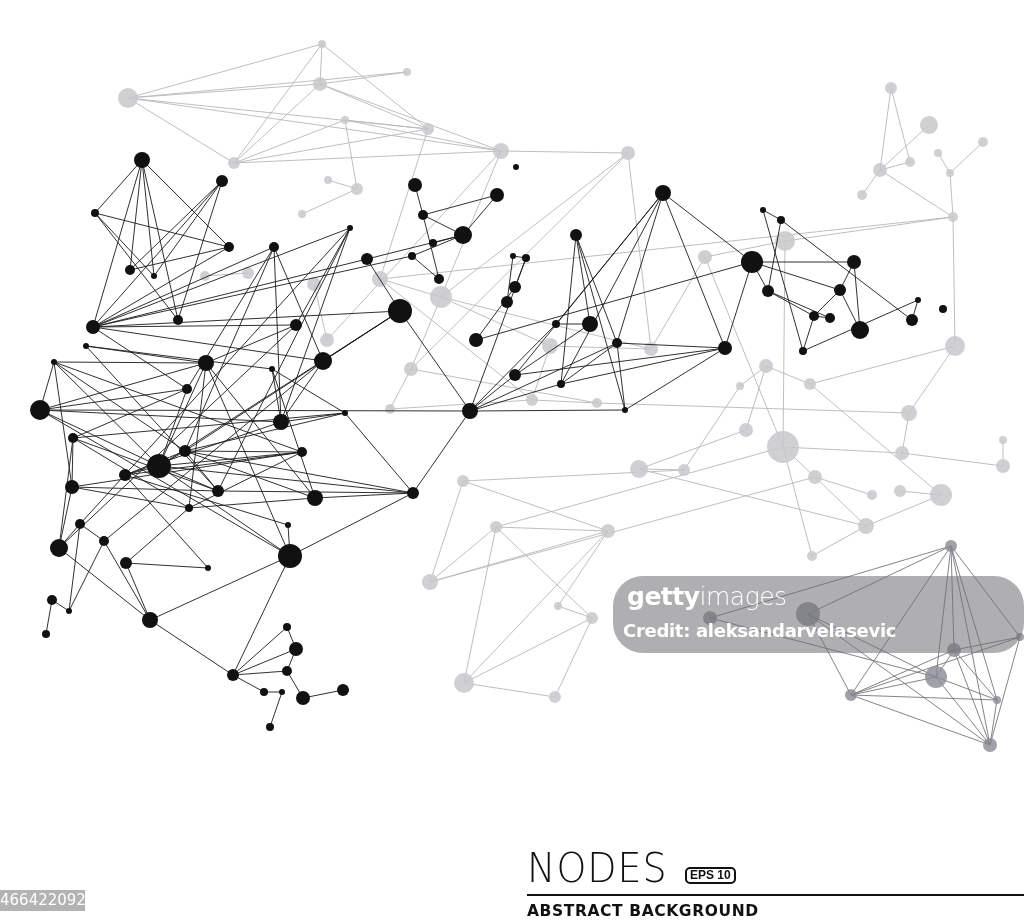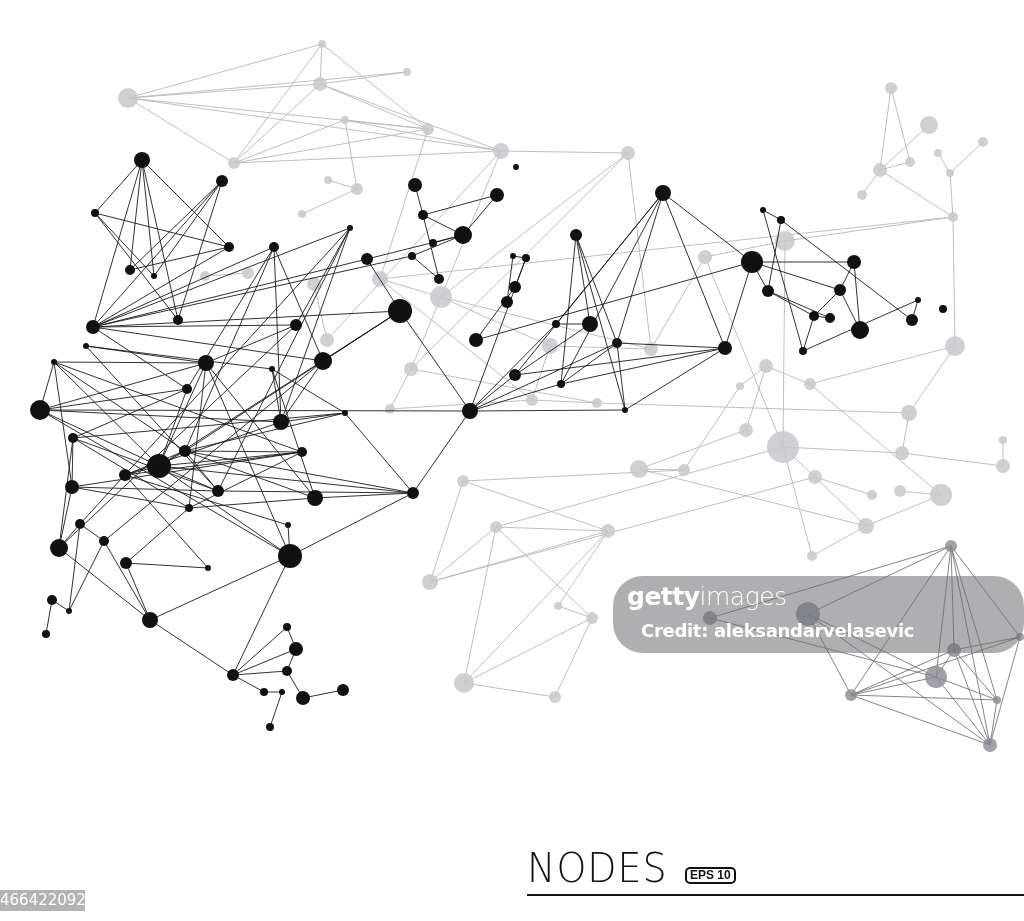--- a/index.html
+++ b/index.html
@@ -8,21 +8,21 @@
   .title-block { position: absolute; left: 527px; top: 846px; width: 497px; }
   .title-row { display: flex; align-items: flex-end; height: 42px; }
   .title { font-family: "DejaVu Sans", sans-serif; font-weight: 200; font-size: 40px; letter-spacing: 1px; color: #111; line-height: 40px; transform: scaleX(0.95); transform-origin: left bottom; }
   .eps { margin-left: 10px; margin-bottom: 4px; border: 2px solid #111; border-radius: 5px; padding: 0 3px; font-family: "Liberation Sans", sans-serif; font-weight: bold; font-size: 12px; line-height: 13px; color: #111; }
   .rule { position: absolute; left: 0; top: 48px; width: 497px; height: 2px; background: #111; }
   .subtitle { position: absolute; left: 0; top: 56px; font-family: "DejaVu Sans", sans-serif; font-weight: bold; font-size: 15.5px; letter-spacing: 0.6px; color: #111; white-space: nowrap; }
   .watermark { position: absolute; left: 613px; top: 576px; width: 411px; height: 77px; background: rgba(110,110,115,0.55); border-radius: 30px; }
   .wm-logo { position: absolute; left: 14px; top: 6px; font-family: "DejaVu Sans", sans-serif; font-size: 25px; color: #fff; letter-spacing: -0.5px; }
   .wm-logo b { font-weight: bold; }
   .wm-logo span.light { font-weight: 200; }
-  .wm-credit { position: absolute; left: 28px; top: 44px; font-family: "DejaVu Sans", sans-serif; font-weight: bold; font-size: 18px; color: #fff; letter-spacing: -0.3px; }
+  .wm-credit { position: absolute; left: 10px; top: 44px; font-family: "DejaVu Sans", sans-serif; font-weight: bold; font-size: 18px; color: #fff; letter-spacing: -0.3px; }
   .image-id { position: absolute; left: 0; top: 890px; width: 85px; height: 21px; background: #b3b3b3; color: #fff; font-family: "DejaVu Sans", sans-serif; font-size: 15px; line-height: 21px; text-align: center; }
 </style>
 </head>
 <body>
 
 <svg id="art" viewBox="0 0 1024 921" xmlns="http://www.w3.org/2000/svg">
   <g id="light-edges">
       <line x1="128" y1="98" x2="234" y2="163" stroke="#b8b8bc" stroke-width="1" stroke-opacity="0.9"></line>
       <line x1="128" y1="98" x2="320" y2="84" stroke="#b8b8bc" stroke-width="1" stroke-opacity="0.9"></line>
       <line x1="128" y1="98" x2="322" y2="44" stroke="#b8b8bc" stroke-width="1" stroke-opacity="0.9"></line>
@@ -496,15 +496,16 @@
   <div class="wm-logo"><b>getty</b><span class="light">images</span></div>
   <div class="wm-credit">Credit: aleksandarvelasevic</div>
 </div>
 
 <div class="title-block">
   <div class="title-row">
     <span class="title">NODES</span>
     <span class="eps">EPS 10</span>
   </div>
   <div class="rule"></div>
+  <div class="subtitle">ABSTRACT BACKGROUND</div>
 </div>
 
 <div class="image-id">466422092</div>
 
 </body></html>

